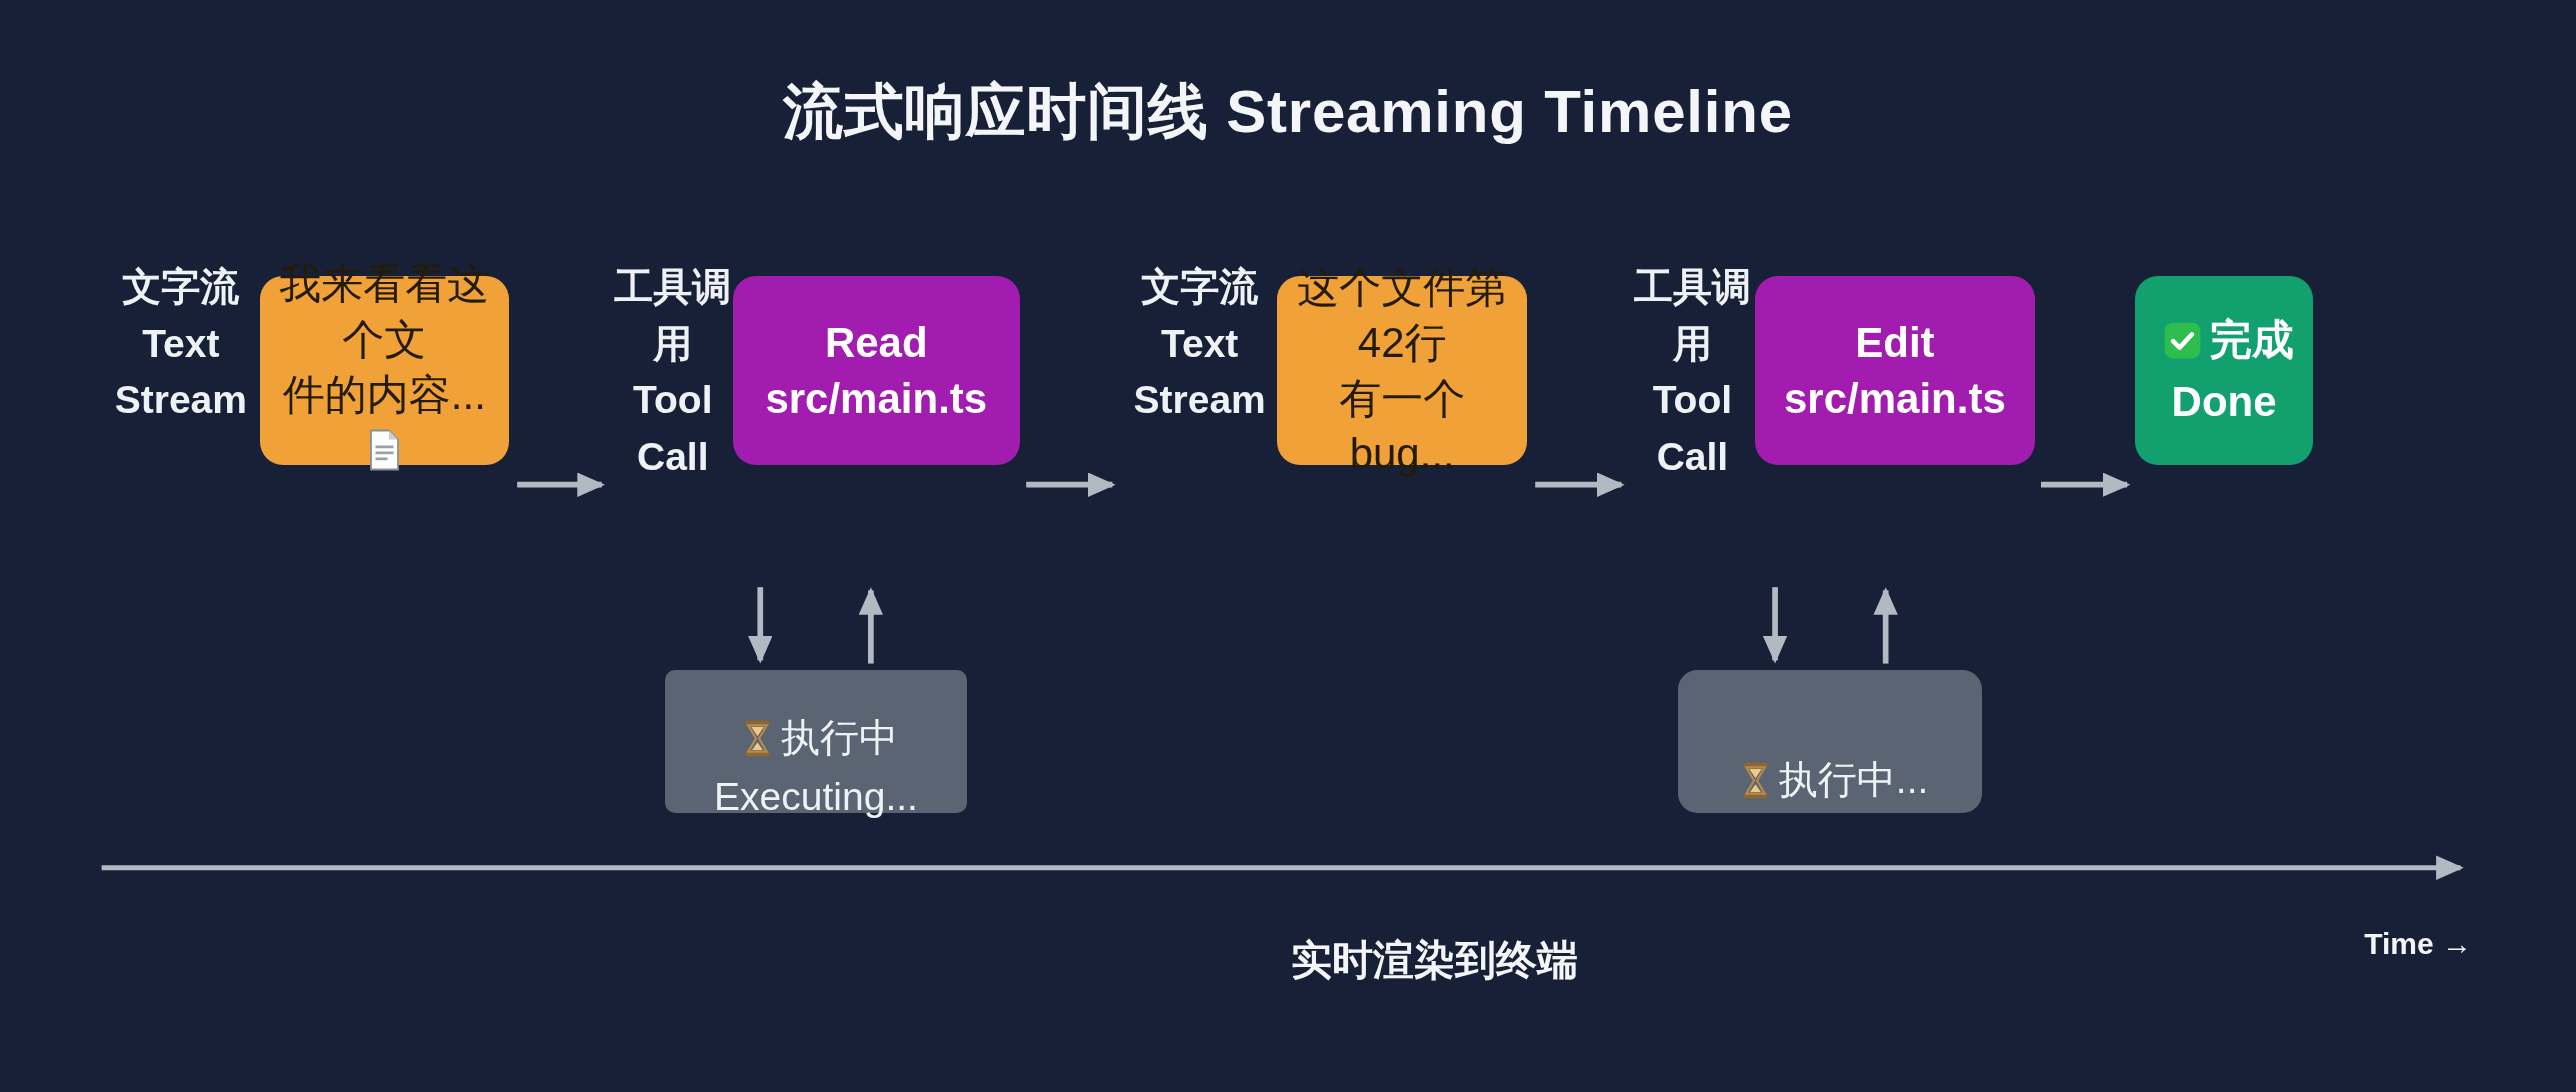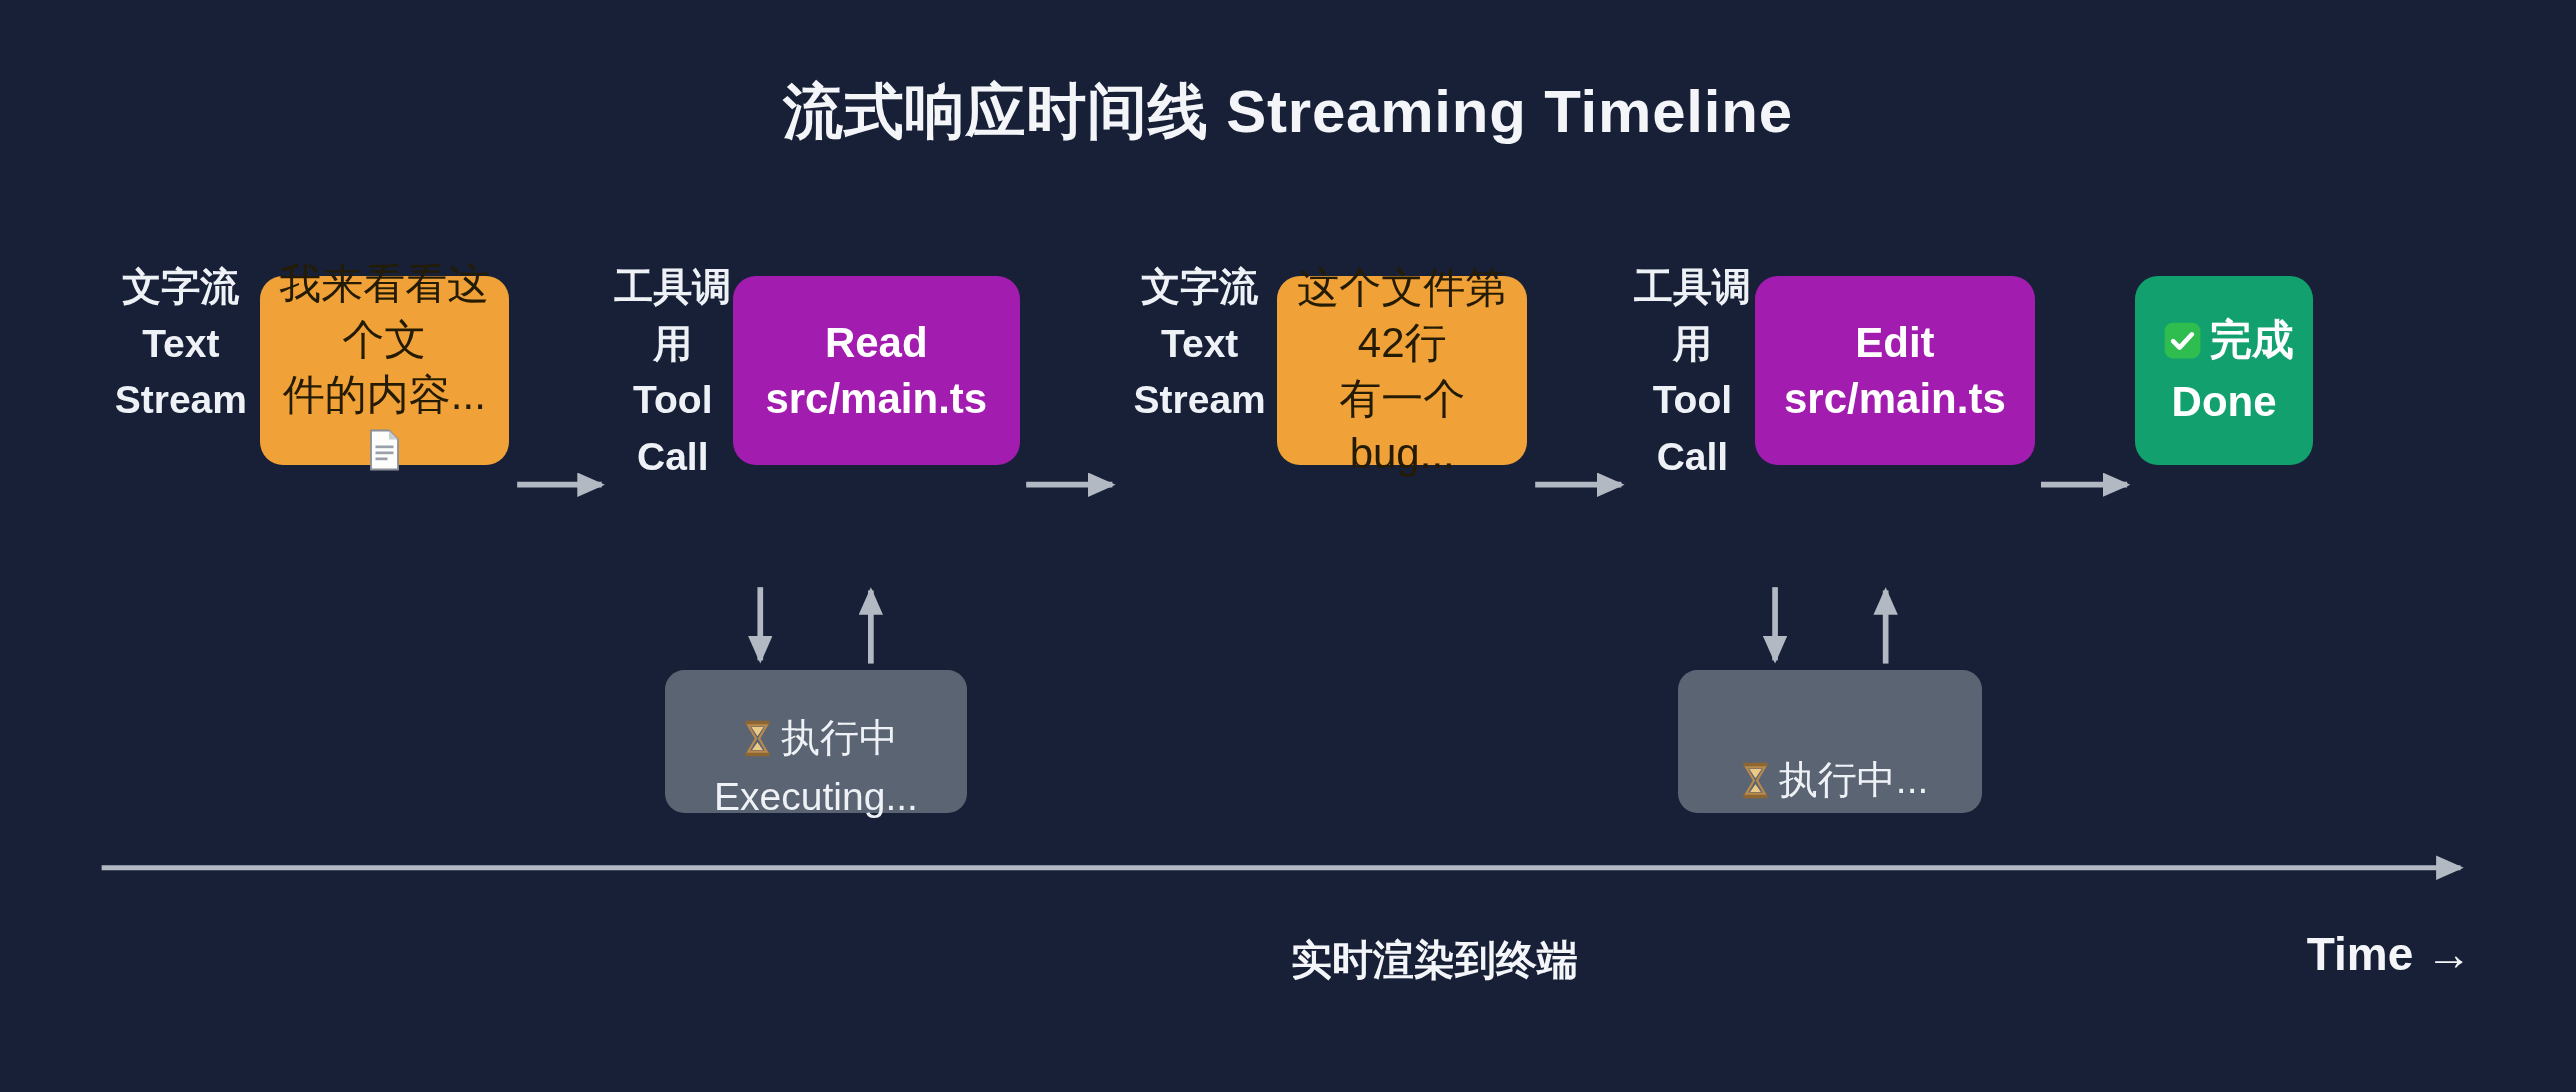--- a/index.html
+++ b/index.html
@@ -88,30 +88,30 @@
     top: 933px;
     color: #f3f5f8;
     font-size: 41px;
     font-weight: 700;
   }
   .caption-time {
     position: absolute;
     top: 927px;
     right: 104px;
     color: #f3f5f8;
-    font-size: 46px;
+    font-size: 30px;
     font-weight: 600;
   }
   
   #node-0 { left: 102px;  width: 407px; }
   #node-1 { left: 613px;  width: 407px; }
   #node-2 { left: 1122px; width: 405px; }
   #node-3 { left: 1630px; width: 405px; }
   #node-4 { left: 2135px; width: 337px; }
-  #status-0 { left: 665px;  width: 302px; }
+  #status-0 { left: 665px;  width: 302px; border-radius: 10px; }
   #status-1 { left: 1678px; width: 304px; align-items: flex-end; }
 </style>
 </head>
 <body>
 
 <div id="canvas">
 
   <div class="title">流式响应时间线 Streaming Timeline</div>
 
   <div class="node" id="node-0">

